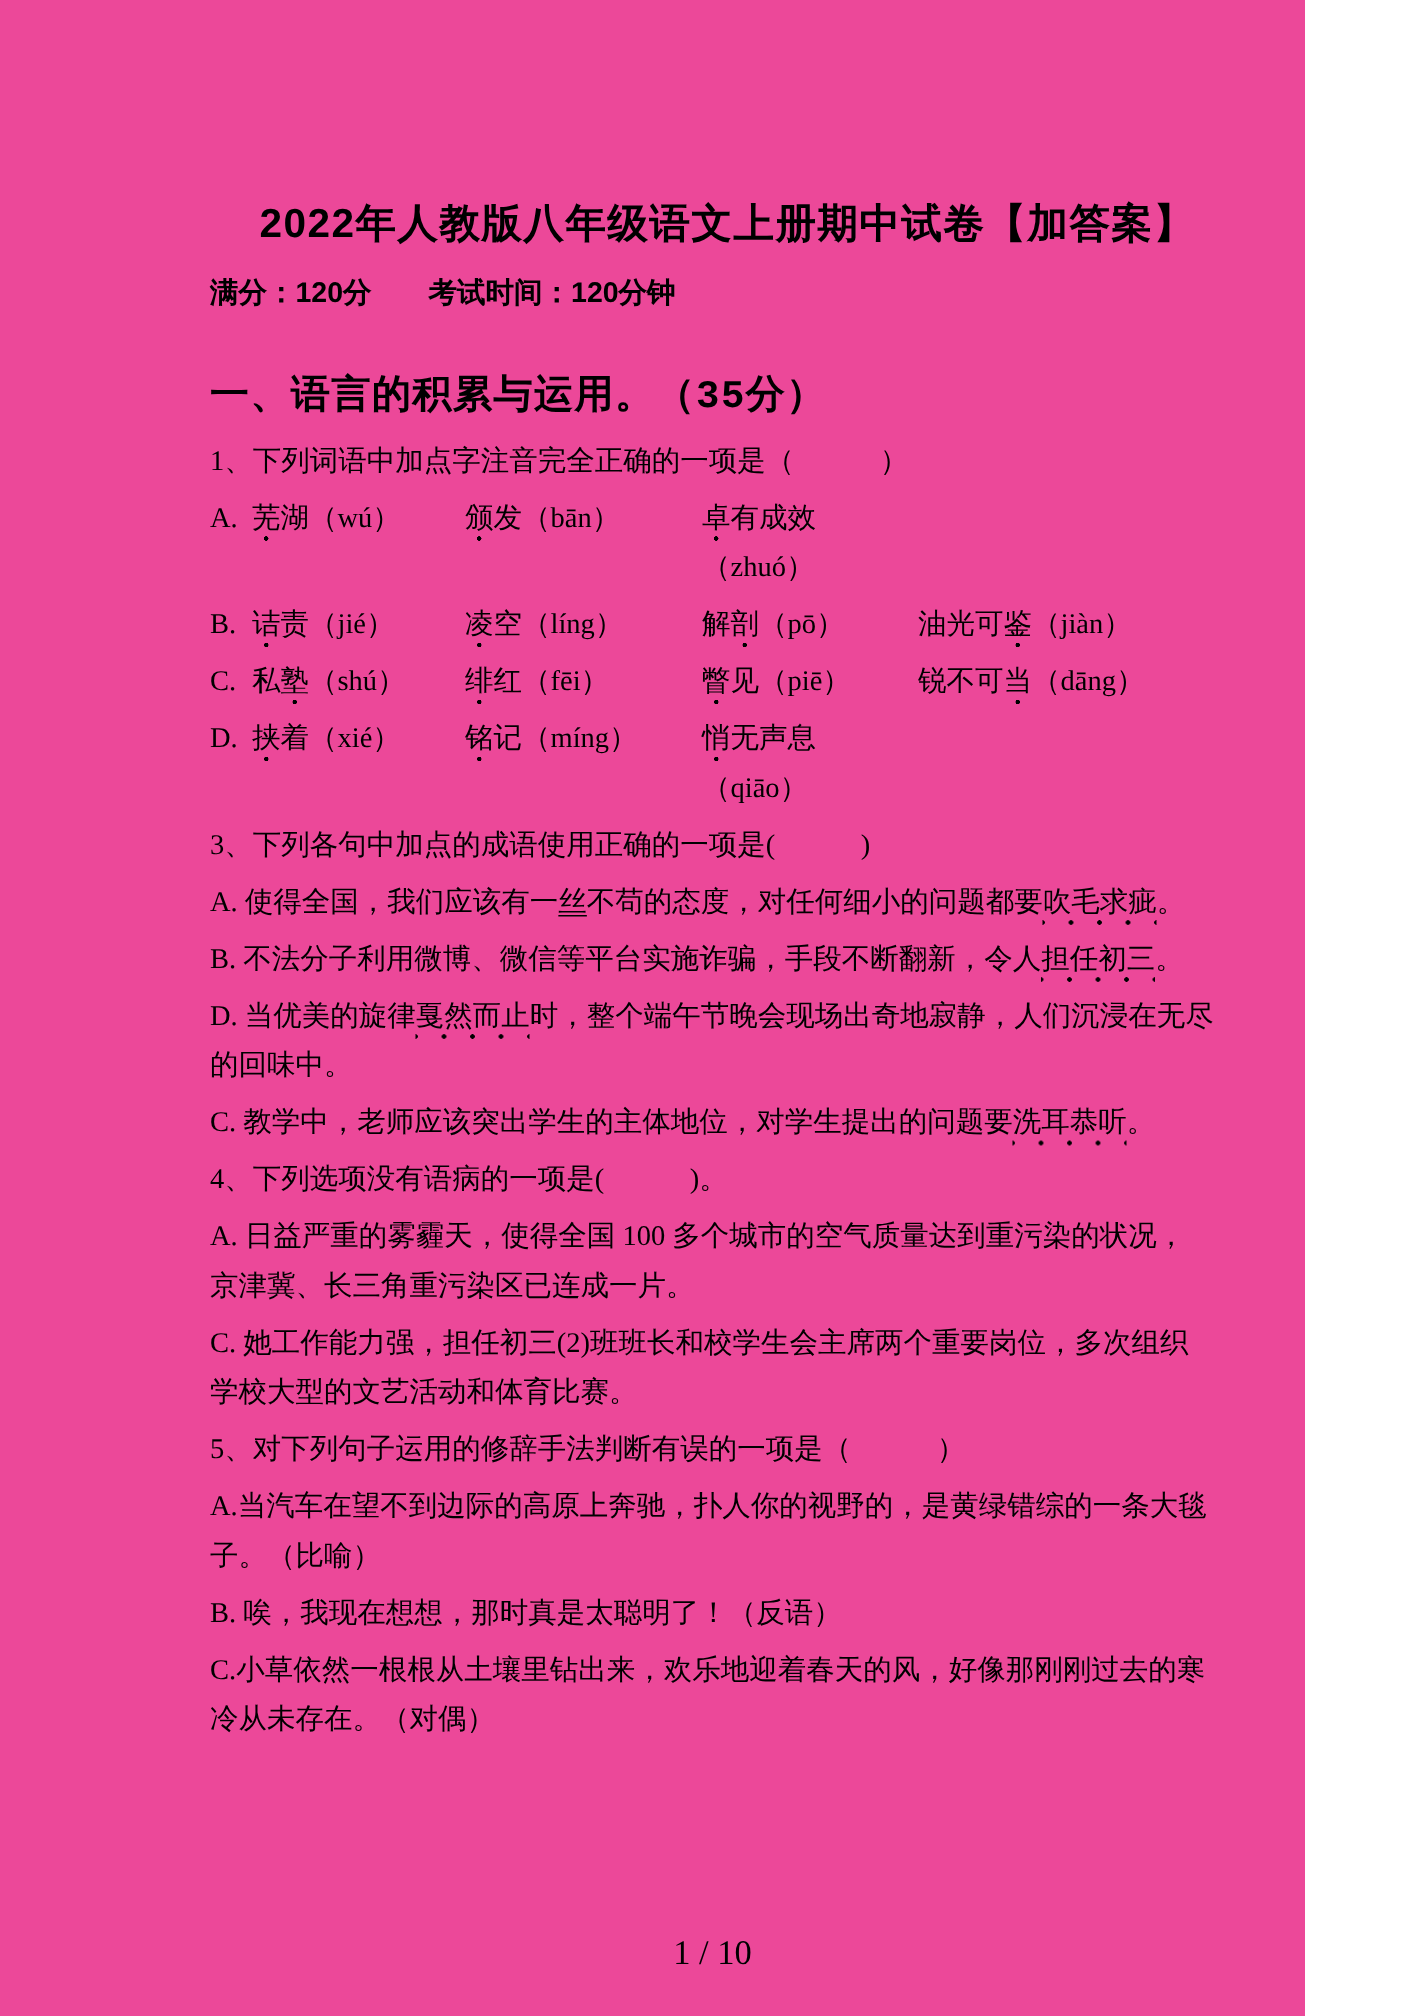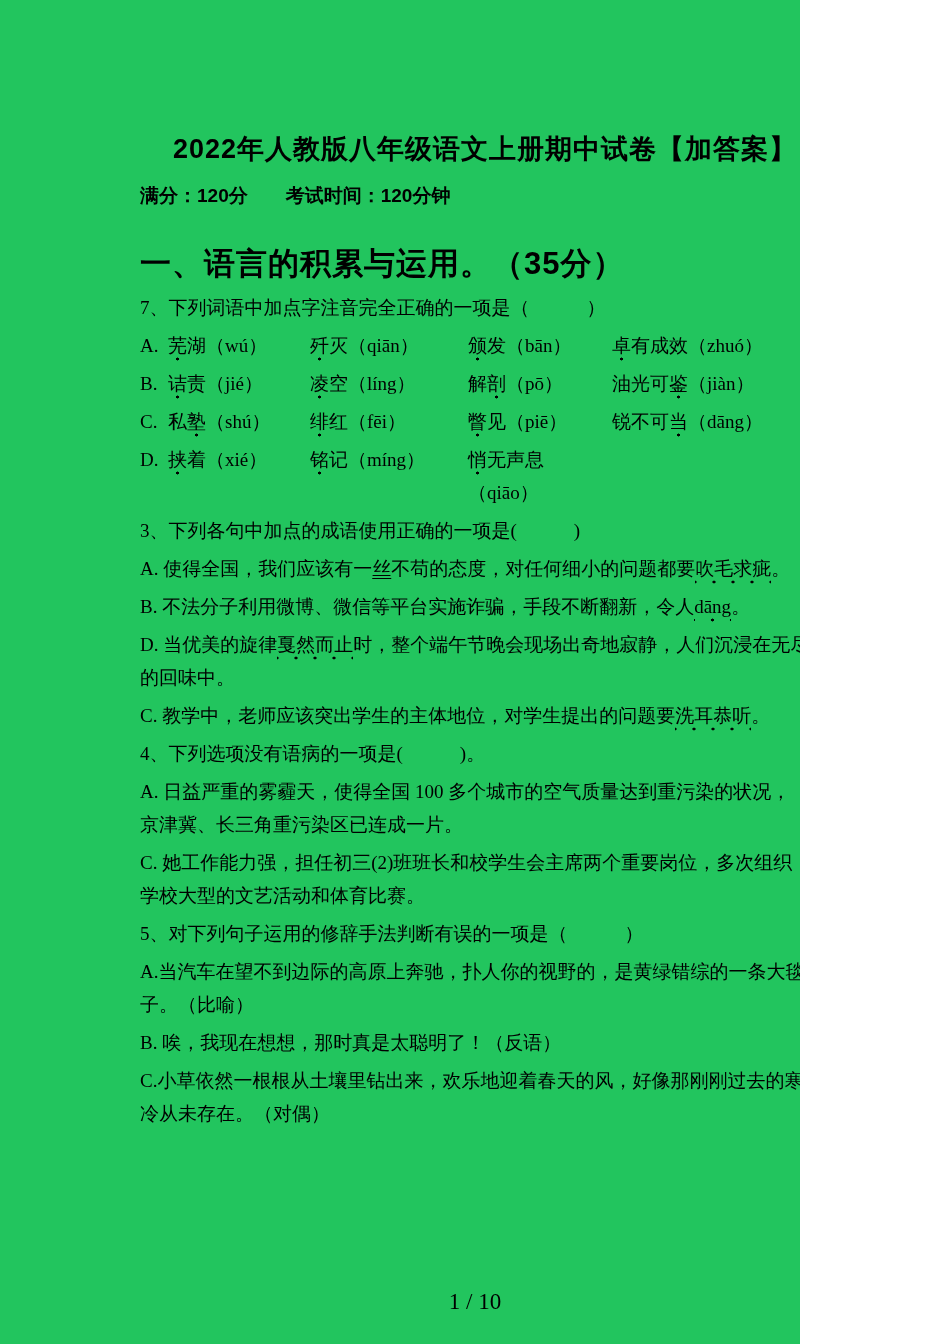--- a/index.html
+++ b/index.html
@@ -1,20 +1,20 @@
 <!DOCTYPE html>
 <html><head>
 <meta charset="utf-8">
 <style>
   html, body { margin: 0; padding: 0; background: #ffffff; }
   .doc {
     position: relative;
-    width: 800px;
+    width: 870px;
     height: 1344px;
-    background: #22c55e;
+    background: #ec4899;
     color: #000000;
     font-family: "Liberation Serif", "DejaVu Serif", serif;
     box-sizing: border-box;
     padding: 131px 120px 0 140px;
     overflow: hidden;
   }
   .title {
     width: 690px;
     text-align: center;
     font-family: "Liberation Sans", "DejaVu Sans", sans-serif;
@@ -27,23 +27,23 @@
   .meta {
     width: 690px;
     text-align: left;
     font-family: "Liberation Sans", "DejaVu Sans", sans-serif;
     font-weight: bold;
     font-size: 19px;
     line-height: 26px;
     margin: 0 0 38px 0;
   }
   .heading {
-    font-family: Liberation Sans, sans-serif;
+    font-family: Liberation Mono, monospace;
     font-weight: bold;
-    font-size: 31px;
+    font-size: 26px;
     line-height: 34px;
     margin: 0 0 10px 0;
     letter-spacing: 1px;
   }
   .line {
     width: 690px;
     font-size: 19px;
     line-height: 33px;
     margin: 0 0 5px 0;
     white-space: pre-wrap;
@@ -75,25 +75,24 @@
   }
 </style>
 </head>
 <body>
 
 <div class="doc">
   <h1 class="title">2022年人教版八年级语文上册期中试卷【加答案】</h1>
   <div class="meta">满分：120分　　考试时间：120分钟</div>
   <h2 class="heading">一、语言的积累与运用。（35分）</h2>
   <div>
-      <p class="line"><span>7、下列词语中加点字注音完全正确的一项是（　　　）</span></p>
+      <p class="line"><span>1、下列词语中加点字注音完全正确的一项是（　　　）</span></p>
       <div class="pinyin-row">
         <span>A.</span>
         <span><span class="dot">芜</span><span>湖（wú）</span></span>
-        <span><span class="dot">歼</span><span>灭（qiān）</span></span>
         <span><span class="dot">颁</span><span>发（bān）</span></span>
         <span><span class="dot">卓</span><span>有成效（zhuó）</span></span>
       </div>
       <div class="pinyin-row">
         <span>B.</span>
         <span><span class="dot">诘</span><span>责（jié）</span></span>
         <span><span class="dot">凌</span><span>空（líng）</span></span>
         <span><span>解</span><span class="dot">剖</span><span>（pō）</span></span>
         <span><span>油光可</span><span class="dot">鉴</span><span>（jiàn）</span></span>
       </div>
@@ -105,21 +104,21 @@
         <span><span>锐不可</span><span class="dot">当</span><span>（dāng）</span></span>
       </div>
       <div class="pinyin-row">
         <span>D.</span>
         <span><span class="dot">挟</span><span>着（xié）</span></span>
         <span><span class="dot">铭</span><span>记（míng）</span></span>
         <span><span class="dot">悄</span><span>无声息（qiāo）</span></span>
       </div>
       <p class="line"><span>3、下列各句中加点的成语使用正确的一项是(　　　)</span></p>
       <p class="line"><span>A. 使得全国，我们应该有一</span><span class="u">丝</span><span>不苟的态度，对任何细小的问题都要</span><span class="dot">吹毛求疵</span><span>。</span></p>
-      <p class="line"><span>B. 不法分子利用微博、微信等平台实施诈骗，手段不断翻新，令人</span><span class="dot">dāng</span><span>。</span></p>
+      <p class="line"><span>B. 不法分子利用微博、微信等平台实施诈骗，手段不断翻新，令人</span><span class="dot">担任初三</span><span>。</span></p>
       <p class="line"><span>D. 当优美的旋律</span><span class="dot">戛然而止</span><span>时，整个端午节晚会现场出奇地寂静，人们沉浸在无尽
 的回味中。</span></p>
       <p class="line"><span>C. 教学中，老师应该突出学生的主体地位，对学生提出的问题要</span><span class="dot">洗耳恭听</span><span>。</span></p>
       <p class="line"><span>4、下列选项没有语病的一项是(　　　)。</span></p>
       <p class="line"><span>A. 日益严重的雾霾天，使得全国 100 多个城市的空气质量达到重污染的状况，
 京津冀、长三角重污染区已连成一片。</span></p>
       <p class="line"><span>C. 她工作能力强，担任初三(2)班班长和校学生会主席两个重要岗位，多次组织
 学校大型的文艺活动和体育比赛。</span></p>
       <p class="line"><span>5、对下列句子运用的修辞手法判断有误的一项是（　　　）</span></p>
       <p class="line"><span>A.当汽车在望不到边际的高原上奔驰，扑人你的视野的，是黄绿错综的一条大毯

